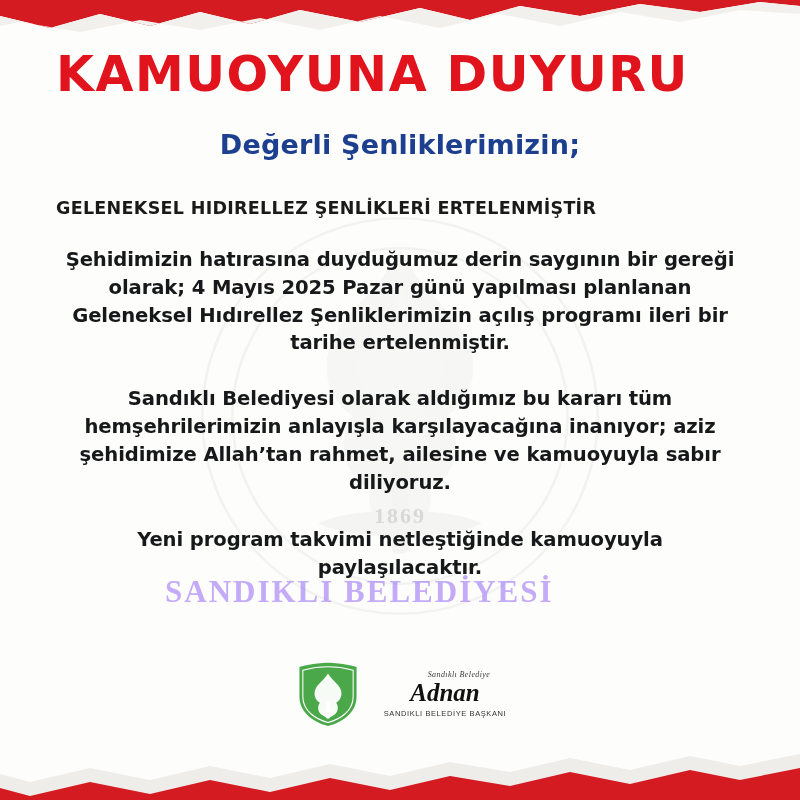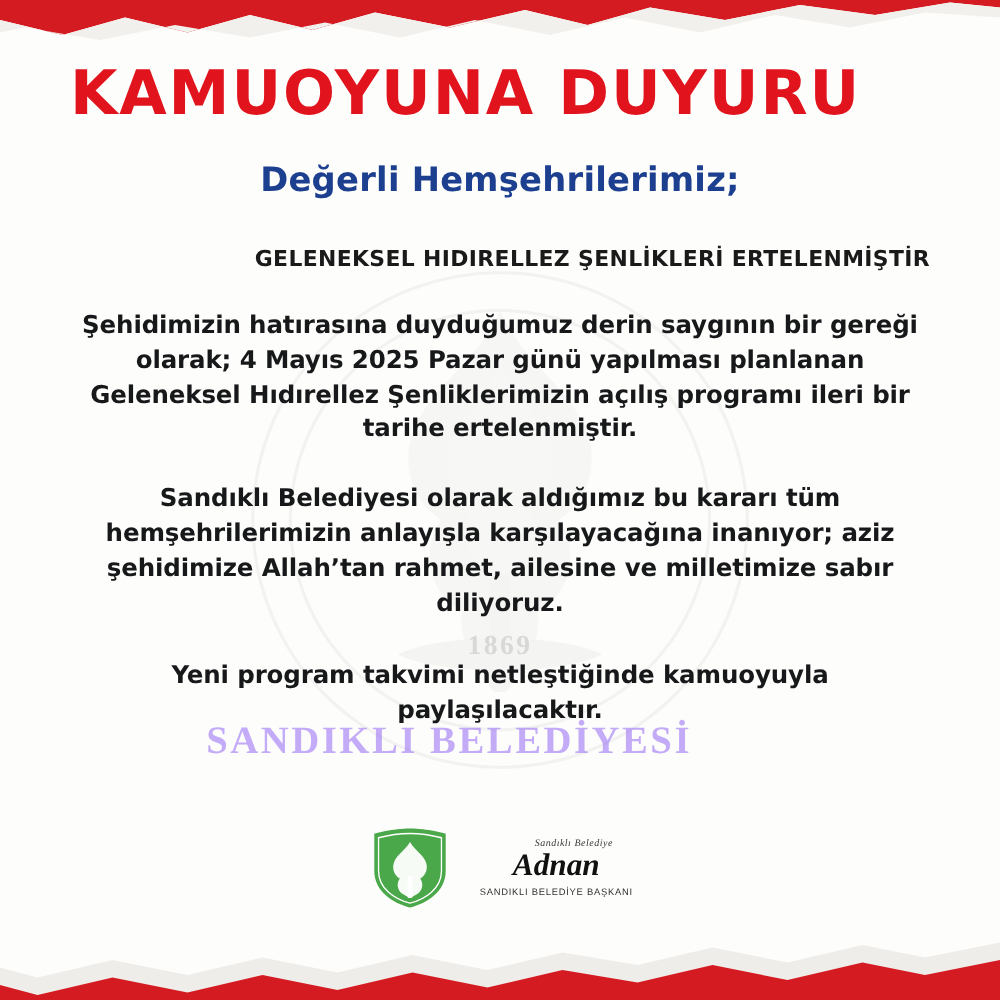--- a/index.html
+++ b/index.html
@@ -108,21 +108,21 @@
     color: #1d3f8f;
     font-family: "DejaVu Sans", sans-serif;
     font-weight: bold;
     font-size: 27px;
     letter-spacing: 0.2px;
   }
 
   .notice {
     margin: 0;
     padding-top: 38px;
-    text-align: right;
+    text-align: left;
     color: #1a1a1a;
     font-family: "DejaVu Sans", sans-serif;
     font-weight: bold;
     font-size: 17.5px;
     letter-spacing: 0.3px;
   }
 
   .para {
     margin: 0;
     padding-top: 25px;
@@ -219,24 +219,24 @@
       <path d="M100 40 C96 54 86 60 82 70 C78 80 82 90 90 95 C84 104 88 116 96 120 L100 126 L104 120 C112 116 116 104 110 95 C118 90 122 80 118 70 C114 60 104 54 100 40 Z" fill="#bdbdbd"></path>
       <rect x="96" y="120" width="8" height="44" rx="3"></rect>
       <path d="M62 150 C78 142 122 142 138 150 C122 158 78 158 62 150 Z"></path>
     </g>
   </svg>
   <div class="watermark-year">1869</div>
   <div class="watermark-text">SANDIKLI BELEDİYESİ</div>
 
   <div class="content">
     <h1 class="headline">KAMUOYUNA DUYURU</h1>
-    <h2 class="subheadline">Değerli Hemşehrilerimiz;</h2>
+    <h2 class="subheadline">Değerli Şenliklerimizin;</h2>
     <p class="notice">GELENEKSEL HIDIRELLEZ ŞENLİKLERİ ERTELENMİŞTİR</p>
     <p class="para p2">Şehidimizin hatırasına duyduğumuz derin saygının bir gereği olarak; 4 Mayıs 2025 Pazar günü yapılması planlanan Geleneksel Hıdırellez Şenliklerimizin açılış programı ileri bir tarihe ertelenmiştir.</p>
-    <p class="para p3">Sandıklı Belediyesi olarak aldığımız bu kararı tüm hemşehrilerimizin anlayışla karşılayacağına inanıyor; aziz şehidimize Allah’tan rahmet, ailesine ve milletimize sabır diliyoruz.</p>
+    <p class="para p3">Sandıklı Belediyesi olarak aldığımız bu kararı tüm hemşehrilerimizin anlayışla karşılayacağına inanıyor; aziz şehidimize Allah’tan rahmet, ailesine ve kamuoyuyla sabır diliyoruz.</p>
     <p class="para p4">Yeni program takvimi netleştiğinde kamuoyuyla paylaşılacaktır.</p>
   </div>
 
   <div class="footer">
     <svg class="crest" viewBox="0 0 100 100">
       <path d="M50 4 C70 4 92 10 92 10 L92 54 C92 78 70 92 50 97 C30 92 8 78 8 54 L8 10 C8 10 30 4 50 4 Z" fill="#4aa84a"></path>
       <path d="M50 10 C68 10 87 15 87 15 L87 54 C87 75 68 87 50 92 C32 87 13 75 13 54 L13 15 C13 15 32 10 50 10 Z" fill="#4aa84a" stroke="#ffffff" stroke-width="1.6"></path>
       <g fill="#ffffff">
         <path d="M50 20 C44 30 36 34 32 42 C28 50 31 59 38 63 C33 70 36 79 43 82 L50 86 L57 82 C64 79 67 70 62 63 C69 59 72 50 68 42 C64 34 56 30 50 20 Z" opacity="0.95"></path>
         <rect x="47" y="60" width="6" height="26" rx="2"></rect>

